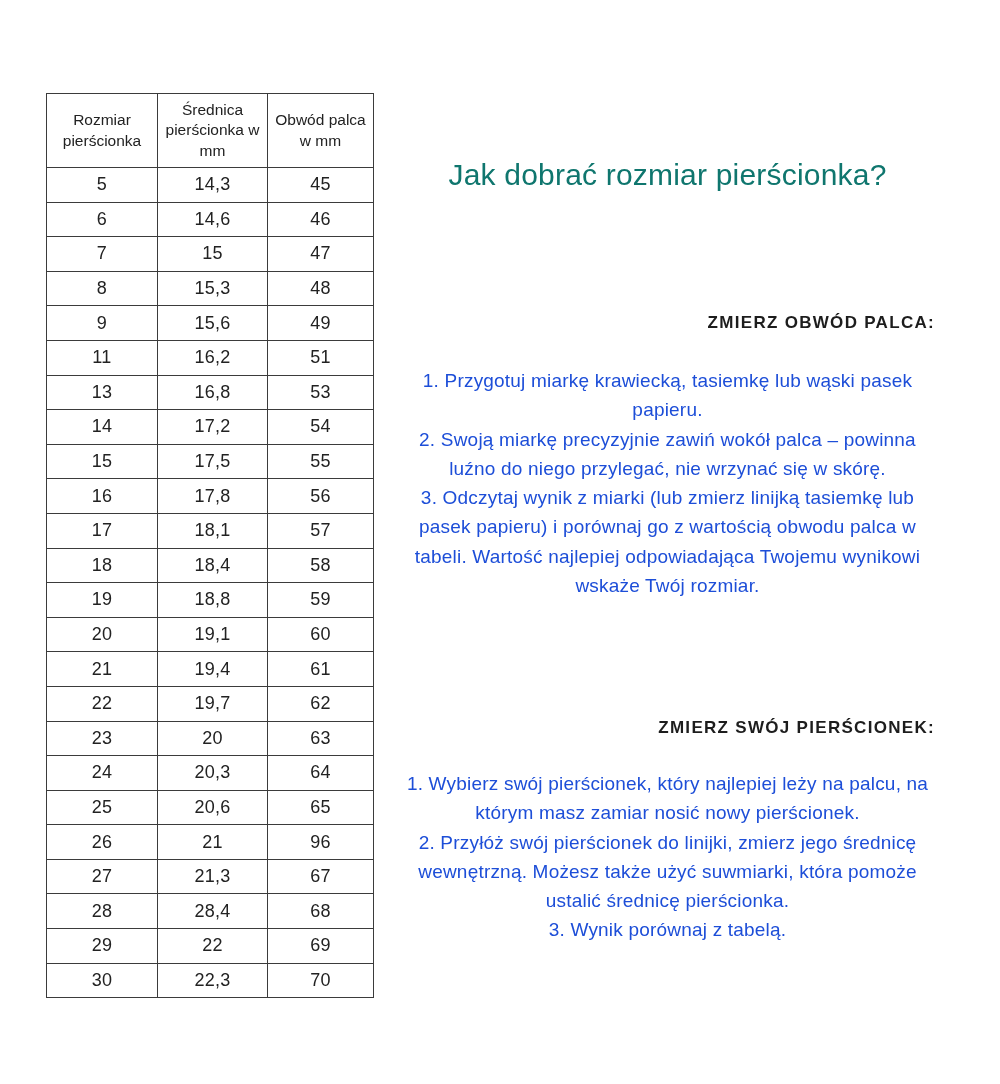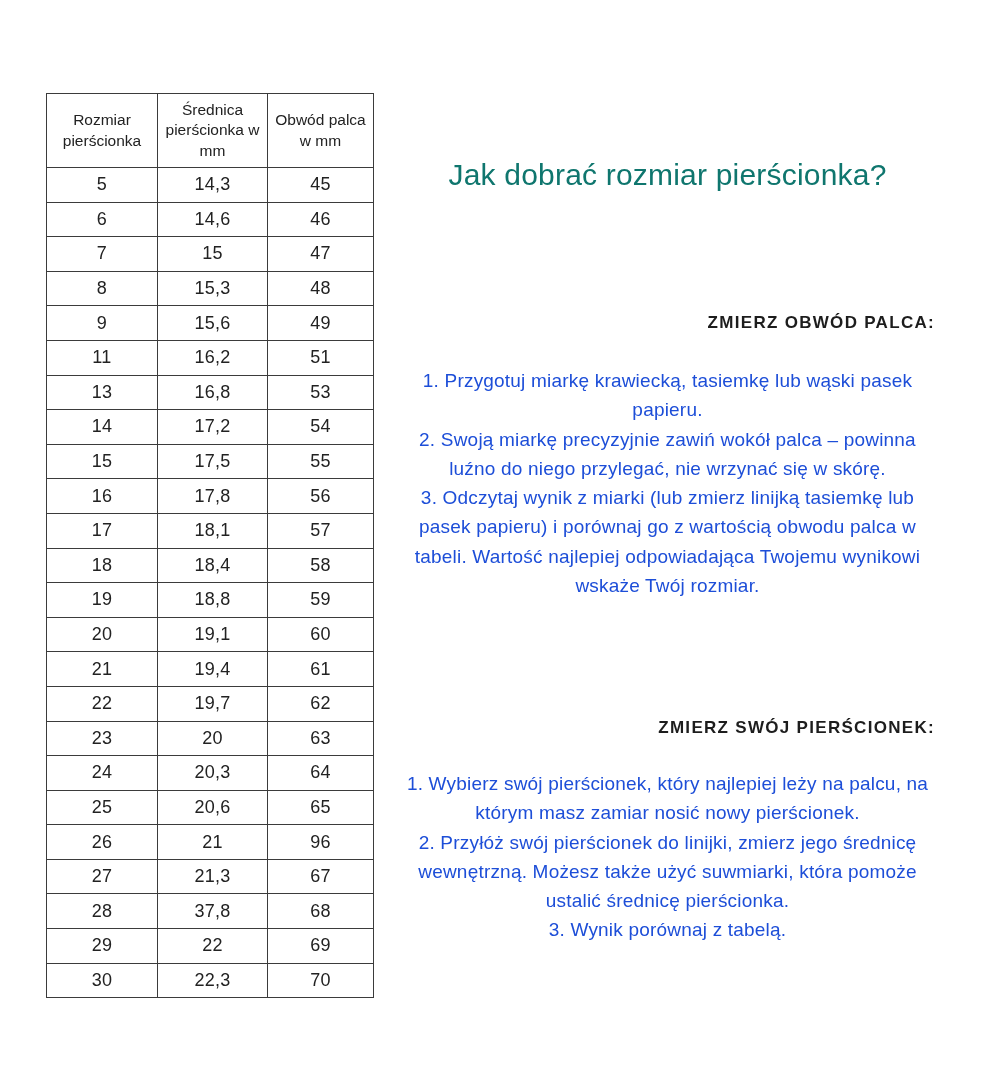--- a/index.html
+++ b/index.html
@@ -209,21 +209,21 @@
           <td>21</td>
           <td>96</td>
         </tr>
         <tr>
           <td>27</td>
           <td>21,3</td>
           <td>67</td>
         </tr>
         <tr>
           <td>28</td>
-          <td>37,8</td>
+          <td>28,4</td>
           <td>68</td>
         </tr>
         <tr>
           <td>29</td>
           <td>22</td>
           <td>69</td>
         </tr>
         <tr>
           <td>30</td>
           <td>22,3</td>

